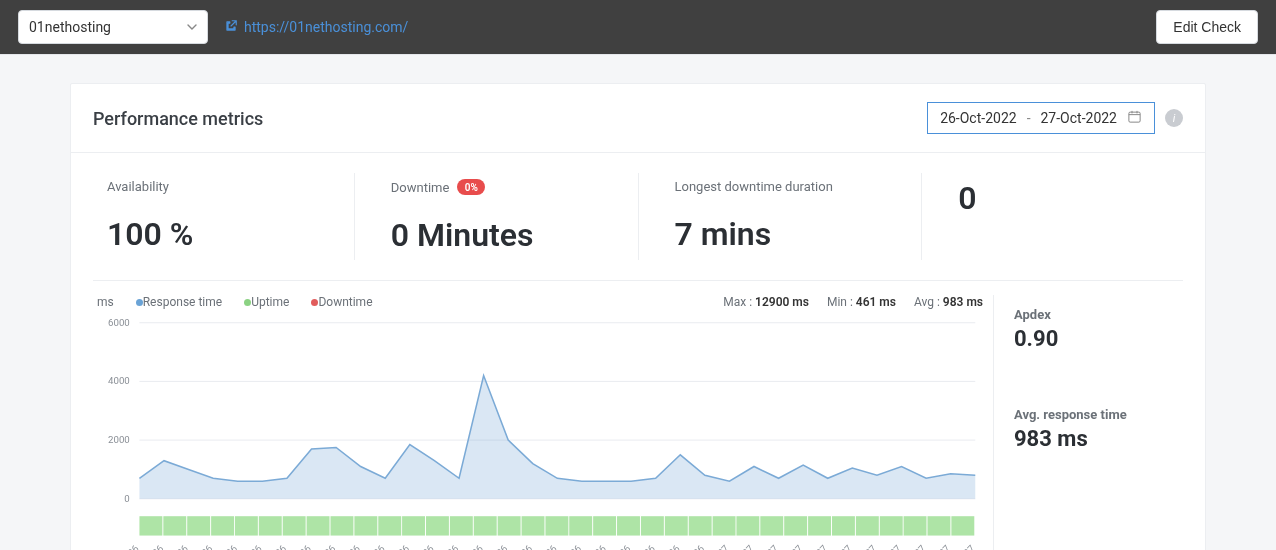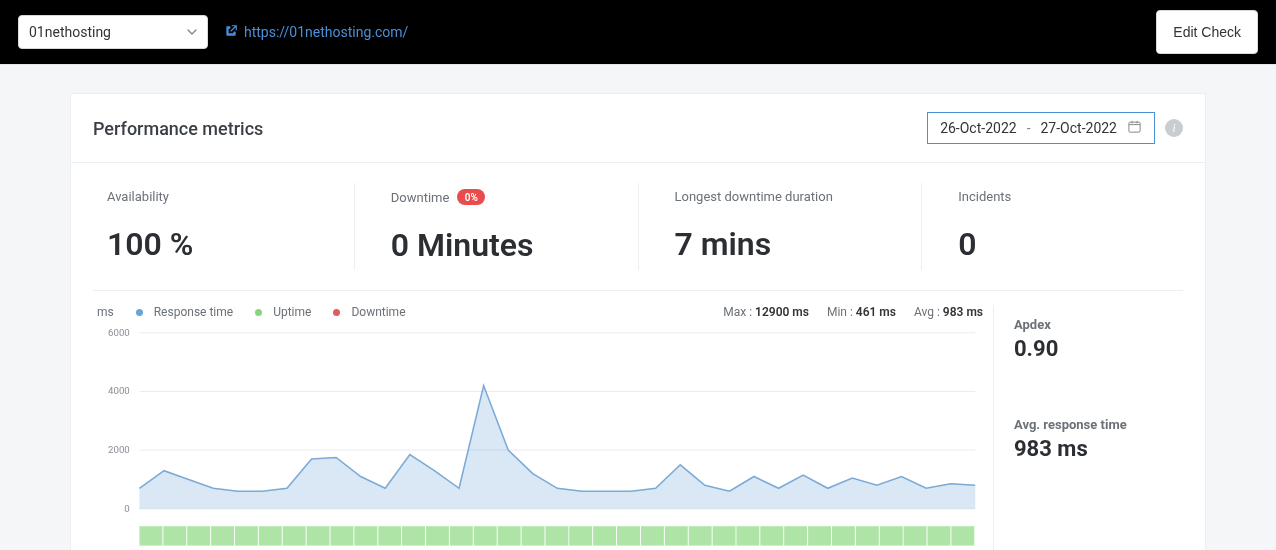--- a/index.html
+++ b/index.html
@@ -1,42 +1,42 @@
 <!DOCTYPE html>
 <html><head>
   <meta charset="utf-8">
   <style>
     * { margin: 0; padding: 0; box-sizing: border-box; }
     body { font-family: -apple-system, BlinkMacSystemFont, "Segoe UI", Roboto, Arial, sans-serif; background: #f5f6f8; color: #333; }
-    .topbar { background: #000000; border-bottom: 1px solid #e5e7eb; padding: 10px 18px; display: flex; align-items: center; gap: 16px; }
+    .topbar { background: #404040; border-bottom: 1px solid #e5e7eb; padding: 10px 18px; display: flex; align-items: center; gap: 16px; }
     .site-select { min-width: 190px; height: 34px; border: 1px solid #d6dadf; border-radius: 4px; background: #fff; padding: 0 10px; display: flex; align-items: center; justify-content: space-between; cursor: pointer; font-size: 14px; color: #333; }
     .site-select .chev { color: #888; }
     .site-url { display: flex; align-items: center; gap: 6px; color: #4a90d9; font-size: 14px; text-decoration: none; }
     .site-url svg { width: 14px; height: 14px; }
-    .edit-btn { margin-left: auto; height: 44px; padding: 0 16px; border: 1px solid #d6dadf; border-radius: 4px; background: #fff; font-size: 14px; cursor: pointer; color: #333; }
+    .edit-btn { margin-left: auto; height: 34px; padding: 0 16px; border: 1px solid #d6dadf; border-radius: 4px; background: #fff; font-size: 14px; cursor: pointer; color: #333; }
     .panel { margin: 28px 70px 20px 70px; background: #fff; border: 1px solid #eceef1; border-radius: 2px; }
     .panel-head { display: flex; align-items: center; justify-content: space-between; padding: 18px 22px; border-bottom: 1px solid #eceef1; }
     .panel-title { font-size: 18px; font-weight: 500; color: #3a3f45; }
     .head-right { display: flex; align-items: center; gap: 10px; }
     .date-range { border: 1px solid #4a90d9; border-radius: 0; padding: 6px 12px; display: flex; align-items: center; gap: 10px; font-size: 14px; color: #333; cursor: pointer; }
     .date-range .sep { color: #888; }
     .date-range svg { width: 15px; height: 15px; color: #888; }
     .info-ico { width: 18px; height: 18px; border-radius: 50%; background: #c9ccd1; color: #fff; display: inline-flex; align-items: center; justify-content: center; font-size: 11px; font-style: italic; cursor: pointer; }
     .metrics-row { display: flex; padding: 20px 0; }
     .metric { flex: 1; padding: 6px 36px; border-right: 1px solid #eceef1; }
     .metric:last-child { border-right: none; }
     .metric-label { font-size: 13px; color: #6b7178; margin-bottom: 21px; display: flex; align-items: center; gap: 8px; }
     .metric-value { font-size: 32px; font-weight: 600; color: #2b2f34; }
     .badge { display: inline-flex; align-items: center; justify-content: center; min-width: 28px; height: 16px; padding: 0 6px; border-radius: 8px; background: #e84c4c; color: #fff; font-size: 10px; font-weight: 600; }
     .divider { height: 1px; background: #eceef1; margin: 0 22px; }
     .chart-section { display: flex; padding: 14px 22px 18px 22px; gap: 10px; }
     .chart-col { flex: 1 1 auto; min-width: 0; }
     .chart-head { display: flex; align-items: center; justify-content: space-between; font-size: 12px; color: #6b7178; margin-bottom: 6px; padding-left: 4px; }
     .legend { display: flex; align-items: center; gap: 22px; }
-    .legend-item { display: inline-flex; align-items: center; gap: 11px; }
+    .legend-item { display: inline-flex; align-items: center; gap: 0; }
     .legend-dot { width: 7px; height: 7px; border-radius: 50%; display: inline-block; }
     .stats-right { display: flex; gap: 18px; }
     .stats-right b { color: #333; font-weight: 600; }
     .side-col { width: 190px; padding-left: 18px; border-left: 1px solid #eceef1; display: flex; flex-direction: column; }
     .side-metric { padding: 12px 0 22px 2px; }
     .side-label { font-size: 13px; color: #6b7178; margin-bottom: 4px; font-weight: bold; }
     .side-value { font-size: 22px; font-weight: 700; color: #2b2f34; }
     .side-sep { height: 22px; }
     svg text { font-size: 10px; fill: #8a8f96; }
     .grid-line { stroke: #e8eaef; stroke-width: 1; }
@@ -97,21 +97,20 @@
         <span>Downtime</span>
         <span class="badge">0%</span>
       </div>
       <div class="metric-value">0 Minutes</div>
     </div>
     <div class="metric">
       <div class="metric-label">Longest downtime duration</div>
       <div class="metric-value">7 mins</div>
     </div>
     <div class="metric">
-      <div class="metric-label">Incidents</div>
       <div class="metric-value">0</div>
     </div>
   </div>
 
   <div class="divider"></div>
 
   <div class="chart-section">
     <div class="chart-col">
       <div class="chart-head">
         <div class="legend">

